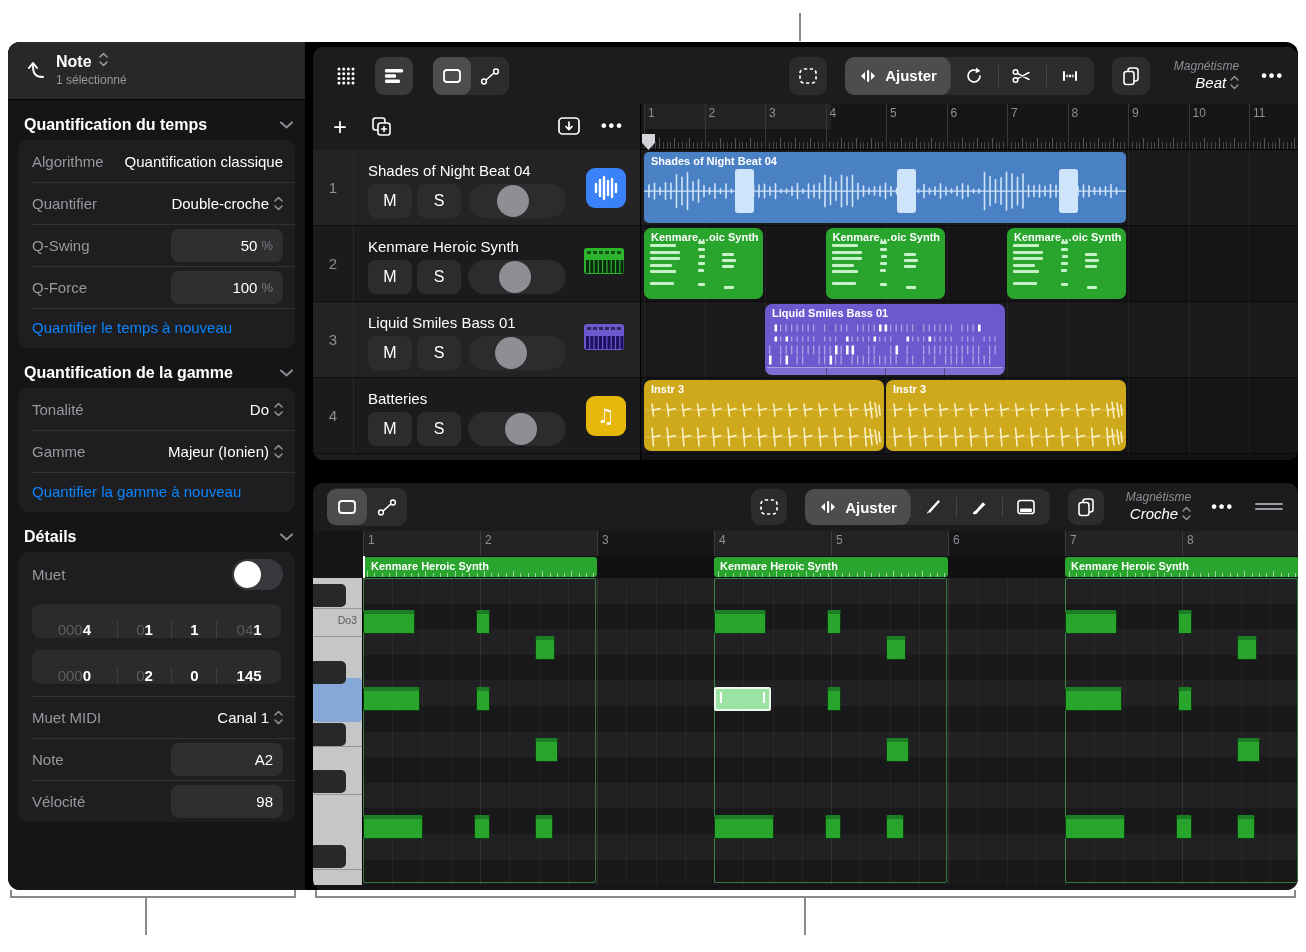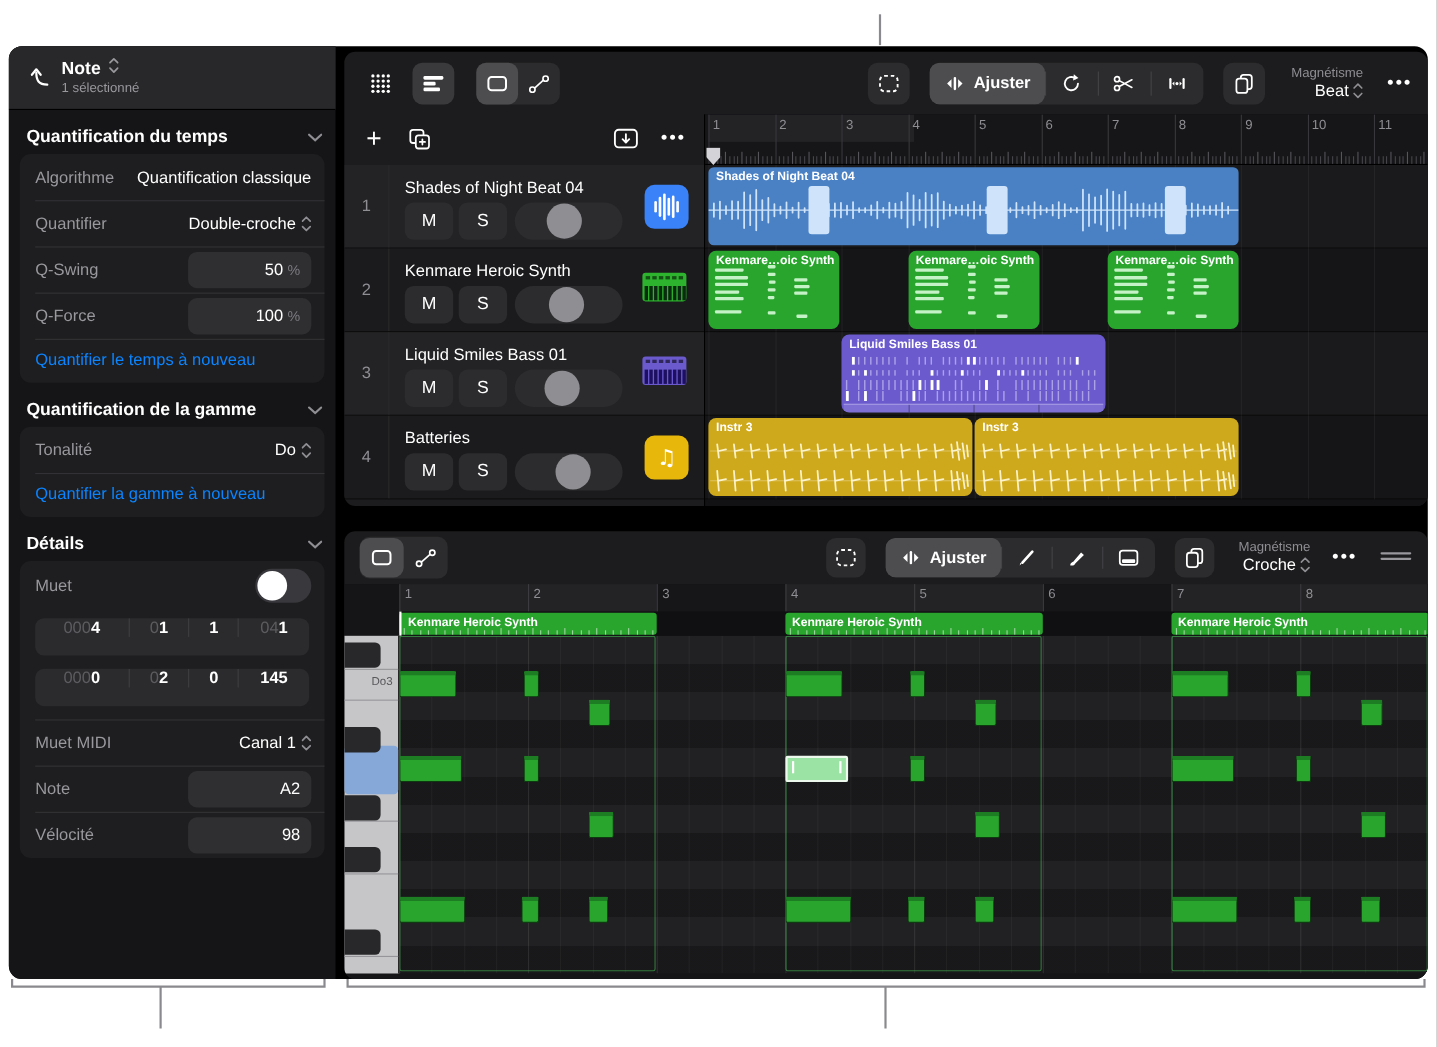--- a/index.html
+++ b/index.html
@@ -22,35 +22,35 @@
   .clabel{color:#98989d;font-size:15px;}
   .cvalue{color:#fff;font-size:15px;display:flex;align-items:center;gap:5px;}
   .pill{background:#2f2f32;border-radius:8px;height:33px;min-width:112px;display:flex;align-items:center;justify-content:flex-end;padding:0 10px;color:#fff;font-size:15px;gap:4px;}
   .suffix{color:#7c7c80;font-size:13px;}
   .linkrow{color:#0a84ff;font-size:15px;padding:11px 12px 12px 14px;position:relative;}
   .linkrow::before{content:"";position:absolute;left:14px;right:0;top:0;height:1px;background:#323236;}
   .toggle{width:51px;height:31px;border-radius:16px;background:#39393d;position:relative;}
   .knob{position:absolute;left:2px;top:2px;width:27px;height:27px;border-radius:50%;background:#fff;}
   .seglabel{color:#98989d;font-size:15px;padding:10px 14px 2px 14px;position:relative;}
   .seglabel::before{content:"";position:absolute;left:14px;right:0;top:0;height:1px;background:#323236;}
-  .segbar{margin:8px 14px 12px 14px;height:34px;background:#2b2b2d;border-radius:8px;display:flex;align-items:flex-start;overflow:hidden;}
+  .segbar{margin:8px 14px 12px 14px;height:34px;background:#2b2b2d;border-radius:8px;display:flex;align-items:flex-end;overflow:hidden;}
   
   #tracksPanel{position:absolute;left:305px;top:5px;width:985px;height:413px;background:#1c1c1e;border-radius:10px;overflow:hidden;}
   #editorPanel{position:absolute;left:305px;top:441px;width:985px;height:407px;background:#1c1c1e;border-radius:10px;overflow:hidden;}
   .toolbar{position:absolute;left:0;top:0;width:100%;display:flex;align-items:center;}
   .tbtn{width:38px;height:38px;border-radius:9px;display:flex;align-items:center;justify-content:center;flex:none;}
   .tbtn.on{background:#3a3a3c;}
   .tgroup{background:#2c2c2e;border-radius:9px;display:flex;align-items:center;height:38px;flex:none;}
   .tgroup .tbtn.sel{background:#4d4d50;}
   .segctl{background:#2c2c2e;border-radius:9px;display:flex;align-items:stretch;height:38px;overflow:hidden;flex:none;}
   .segctl .seg2{display:flex;align-items:center;justify-content:center;padding:0 13px;position:relative;}
   .segctl .seg2 + .seg2::before{content:"";position:absolute;left:0;top:8px;bottom:8px;width:1px;background:#444447;}
   .segctl .seg2.sel{background:#4d4d50;border-radius:9px;}
   .ajlabel{color:#fff;font-size:15px;font-weight:600;margin-left:7px;}
-  .magwrap{text-align:right;line-height:1.15;}
+  .magwrap{text-align:right;line-height:1.15;font-style:italic;}
   .maglab{color:#8e8e93;font-size:12px;}
   .magval{color:#fff;font-size:15px;display:flex;align-items:center;gap:4px;justify-content:flex-end;}
   .more{color:#fff;font-size:16px;letter-spacing:2px;font-weight:700;}
   
   #trackrows .trow{position:absolute;left:0;width:327px;height:76px;}
   .trow .tnum{position:absolute;left:0;top:0;width:40px;height:100%;display:flex;align-items:center;justify-content:center;color:#8e8e93;font-size:15px;}
   .trow .tdiv{position:absolute;left:40px;top:0;width:1px;height:100%;background:#2a2a2c;}
   .trow .tname{position:absolute;left:55px;top:12px;color:#fff;font-size:15px;font-weight:500;white-space:nowrap;}
   .msbtn{position:absolute;top:34px;width:44px;height:34px;background:#2c2c2e;border-radius:8px;color:#fff;font-size:16px;display:flex;align-items:center;justify-content:center;}
   .vslider{position:absolute;top:34px;left:155px;width:98px;height:34px;background:#2c2c2e;border-radius:17px;}
@@ -138,20 +138,29 @@
         <span>Quantification de la gamme</span>
         <svg width="13" height="8" viewBox="0 0 13 8">
             <path d="M1,1.5 L6.5,6.5 L12,1.5" stroke="#8e8e93" stroke-width="2" fill="none" stroke-linecap="round"></path>
           </svg>
       </div>
       <div class="card">
         <div class="crow">
           <span class="clabel">Tonalité</span>
           <span class="cvalue">
               <span>Do</span>
+            <svg width="9" height="15" viewBox="0 0 9 15">
+                <path d="M1,5 L4.5,1.5 L8,5 M1,10 L4.5,13.5 L8,10" stroke="#8e8e93" stroke-width="1.6" fill="none" stroke-linecap="round" stroke-linejoin="round"></path>
+              </svg>
+          </span>
+        </div>
+        <div class="crow">
+          <span class="clabel">Gamme</span>
+          <span class="cvalue">
+              <span>Majeur (Ionien)</span>
             <svg width="9" height="15" viewBox="0 0 9 15">
                 <path d="M1,5 L4.5,1.5 L8,5 M1,10 L4.5,13.5 L8,10" stroke="#8e8e93" stroke-width="1.6" fill="none" stroke-linecap="round" stroke-linejoin="round"></path>
               </svg>
           </span>
         </div>
         <div class="linkrow">Quantifier la gamme à nouveau</div>
       </div>
 
       <div class="sb-section">
         <span>Détails</span>

